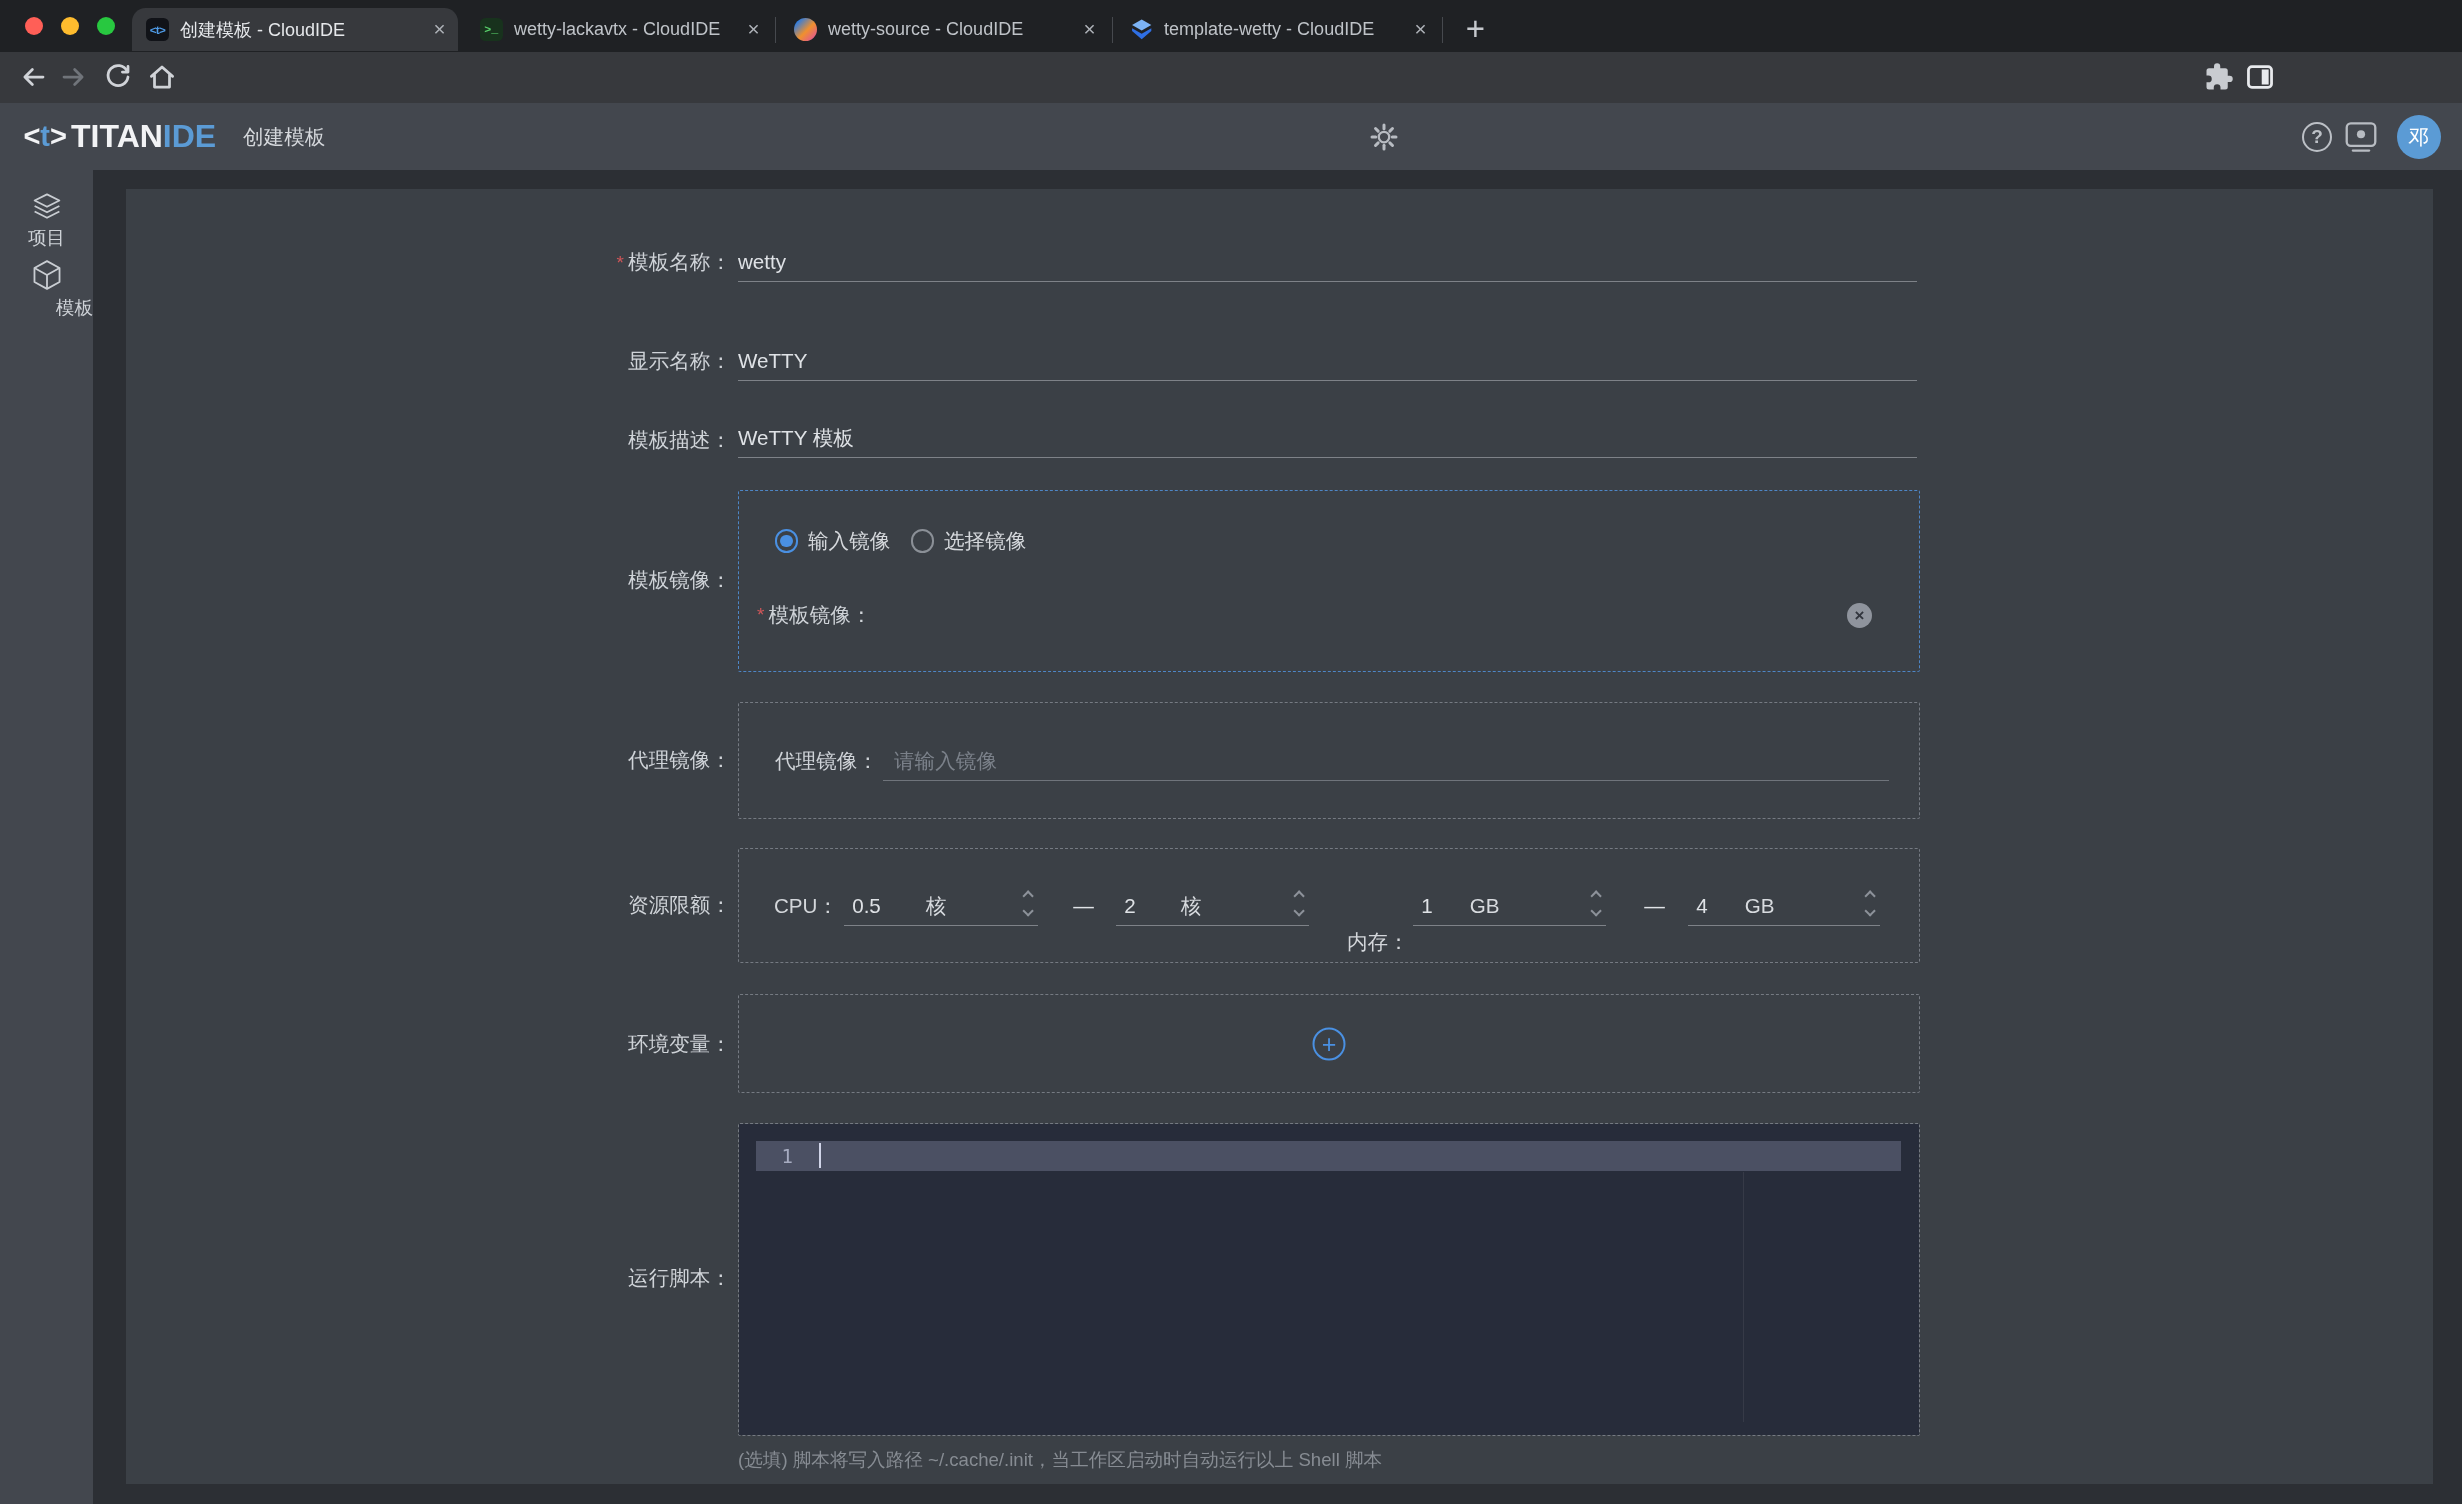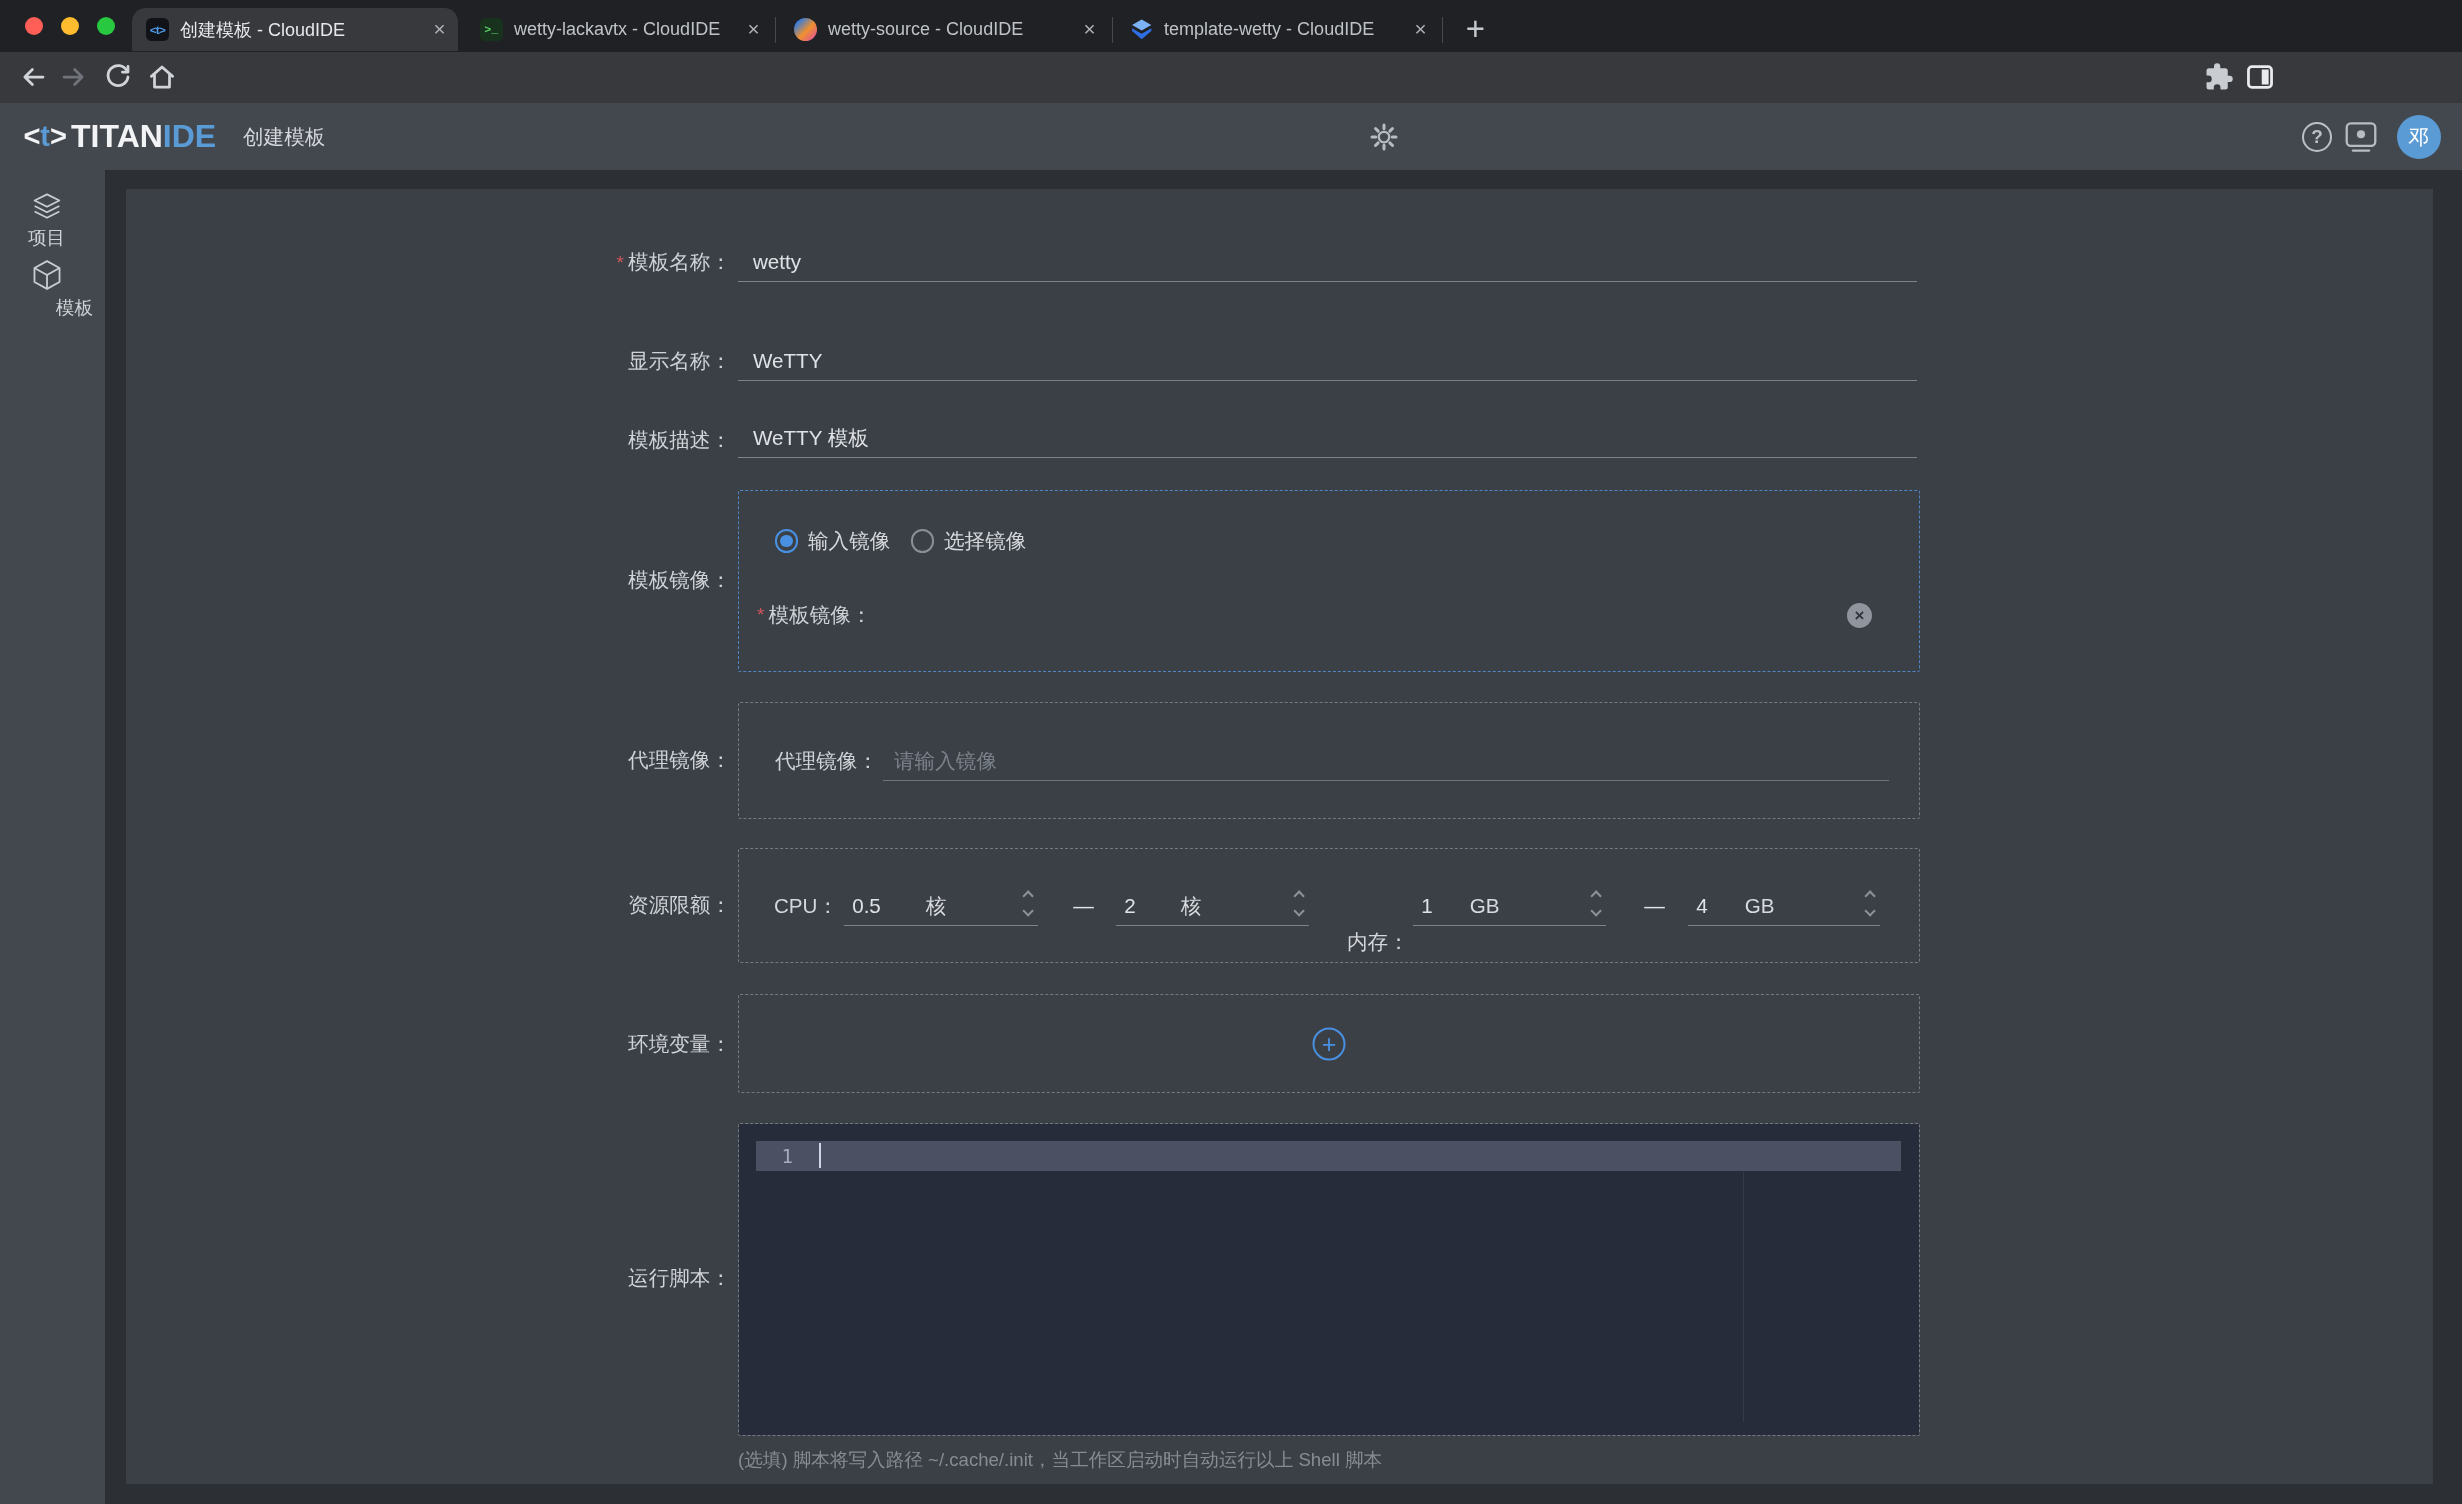--- a/index.html
+++ b/index.html
@@ -58,32 +58,32 @@
   .wsselect .val{font-size:20.6px;color:#c3c7cd;margin-left:18px;}
   .selchev{position:absolute;right:19px;top:15px;width:11px;height:11px;border-right:2.1px solid #9aa0a6;
     border-bottom:2.1px solid #9aa0a6;transform:rotate(45deg);}
   .hicon{position:absolute;top:0;height:67px;display:flex;align-items:center;justify-content:center;}
   .helpcircle{width:30px;height:30px;border:2.1px solid #bcc0c6;border-radius:50%;color:#bcc0c6;
     font-size:19px;font-weight:bold;display:flex;align-items:center;justify-content:center;box-sizing:border-box;}
   .havatar{width:44px;height:44px;border-radius:50%;background:#5b9bd5;color:#fff;font-size:20.6px;
     display:flex;align-items:center;justify-content:center;}
 
   
-  .sidebar{position:absolute;left:0;top:170px;width:105px;height:1335px;background:#43474e;}
+  .sidebar{position:absolute;left:0;top:170px;width:93px;height:1335px;background:#43474e;}
   .sbitem{position:absolute;left:0;width:93px;text-align:center;}
   .sblabel{font-size:18.6px;color:#ced2d7;margin-top:4.1px;}
   .panel{position:absolute;left:126px;top:189px;width:2307px;height:1295px;background:#3b4046;}
 
   
   .flabel{position:absolute;left:484px;width:247px;height:30px;line-height:30px;
     text-align:right;font-size:20.6px;color:#cfd3d8;white-space:nowrap;}
   .req{color:#cf5659;margin-right:4.1px;font-size:19px;}
   .input-line{position:absolute;left:738px;width:1179px;height:40px;border-bottom:1.4px solid #7e8288;
     display:flex;align-items:center;box-sizing:border-box;}
-  .input-line .val{font-size:20.6px;color:#dfe2e6;margin-left:15px;white-space:nowrap;}
+  .input-line .val{font-size:20.6px;color:#dfe2e6;white-space:nowrap;}
   .hint{position:absolute;font-size:18.6px;color:#878c93;white-space:nowrap;}
 
   .dashbox{position:absolute;left:738px;width:1182px;border:1.4px dashed #757a82;border-radius:2.1px;
     box-sizing:border-box;}
   .dashbox.blue{border-color:#4e86c6;text-align:center;}
 
   .radio{width:23.4px;height:23.4px;border-radius:50%;border:2.1px solid #8b9097;box-sizing:border-box;
     position:relative;flex:0 0 23.4px;}
   .radio.sel{border-color:#4a90e2;}
   .radio.sel::after{content:"";position:absolute;inset:3.4px;border-radius:50%;background:#4a90e2;}

